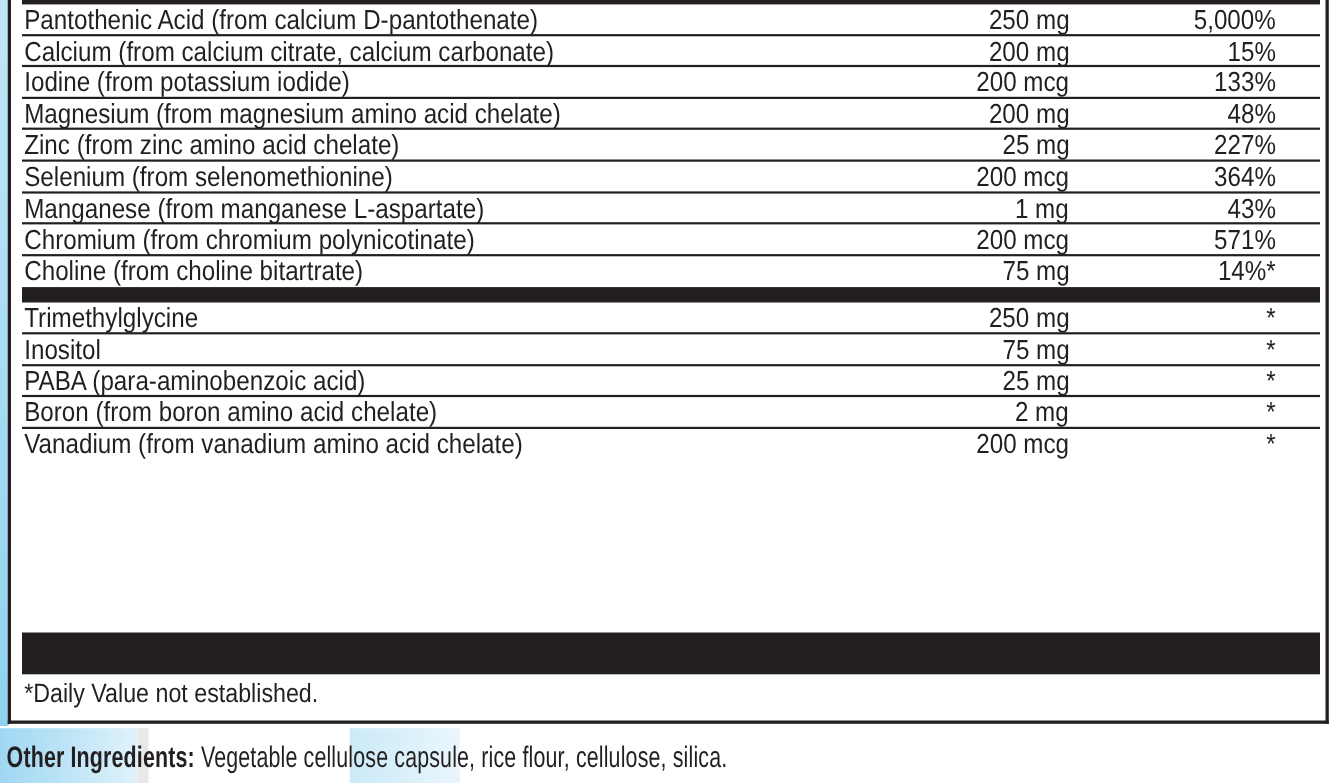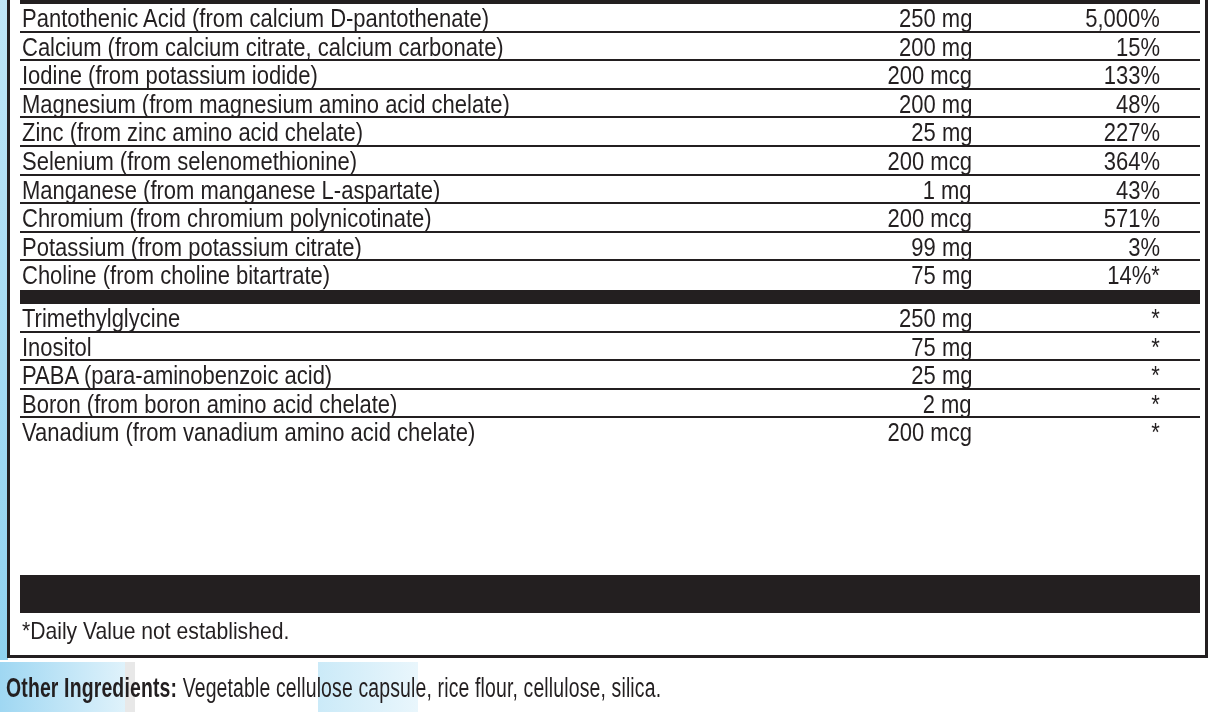--- a/index.html
+++ b/index.html
@@ -79,25 +79,20 @@
   <div class="row">
       <span class="name">Manganese (from manganese L-aspartate)</span>
       <span class="amt">1 mg</span>
       <span class="dv">43%</span>
     </div>
   <div class="row">
       <span class="name">Chromium (from chromium polynicotinate)</span>
       <span class="amt">200 mcg</span>
       <span class="dv">571%</span>
     </div>
-  <div class="row">
-      <span class="name">Potassium (from potassium citrate)</span>
-      <span class="amt">99 mg</span>
-      <span class="dv">3%</span>
-    </div>
   <div class="row nob">
       <span class="name">Choline (from choline bitartrate)</span>
       <span class="amt">75 mg</span>
       <span class="dv">14%*</span>
     </div>
 
   <div class="thickbar"></div>
 
   <div class="row">
       <span class="name">Trimethylglycine</span>

